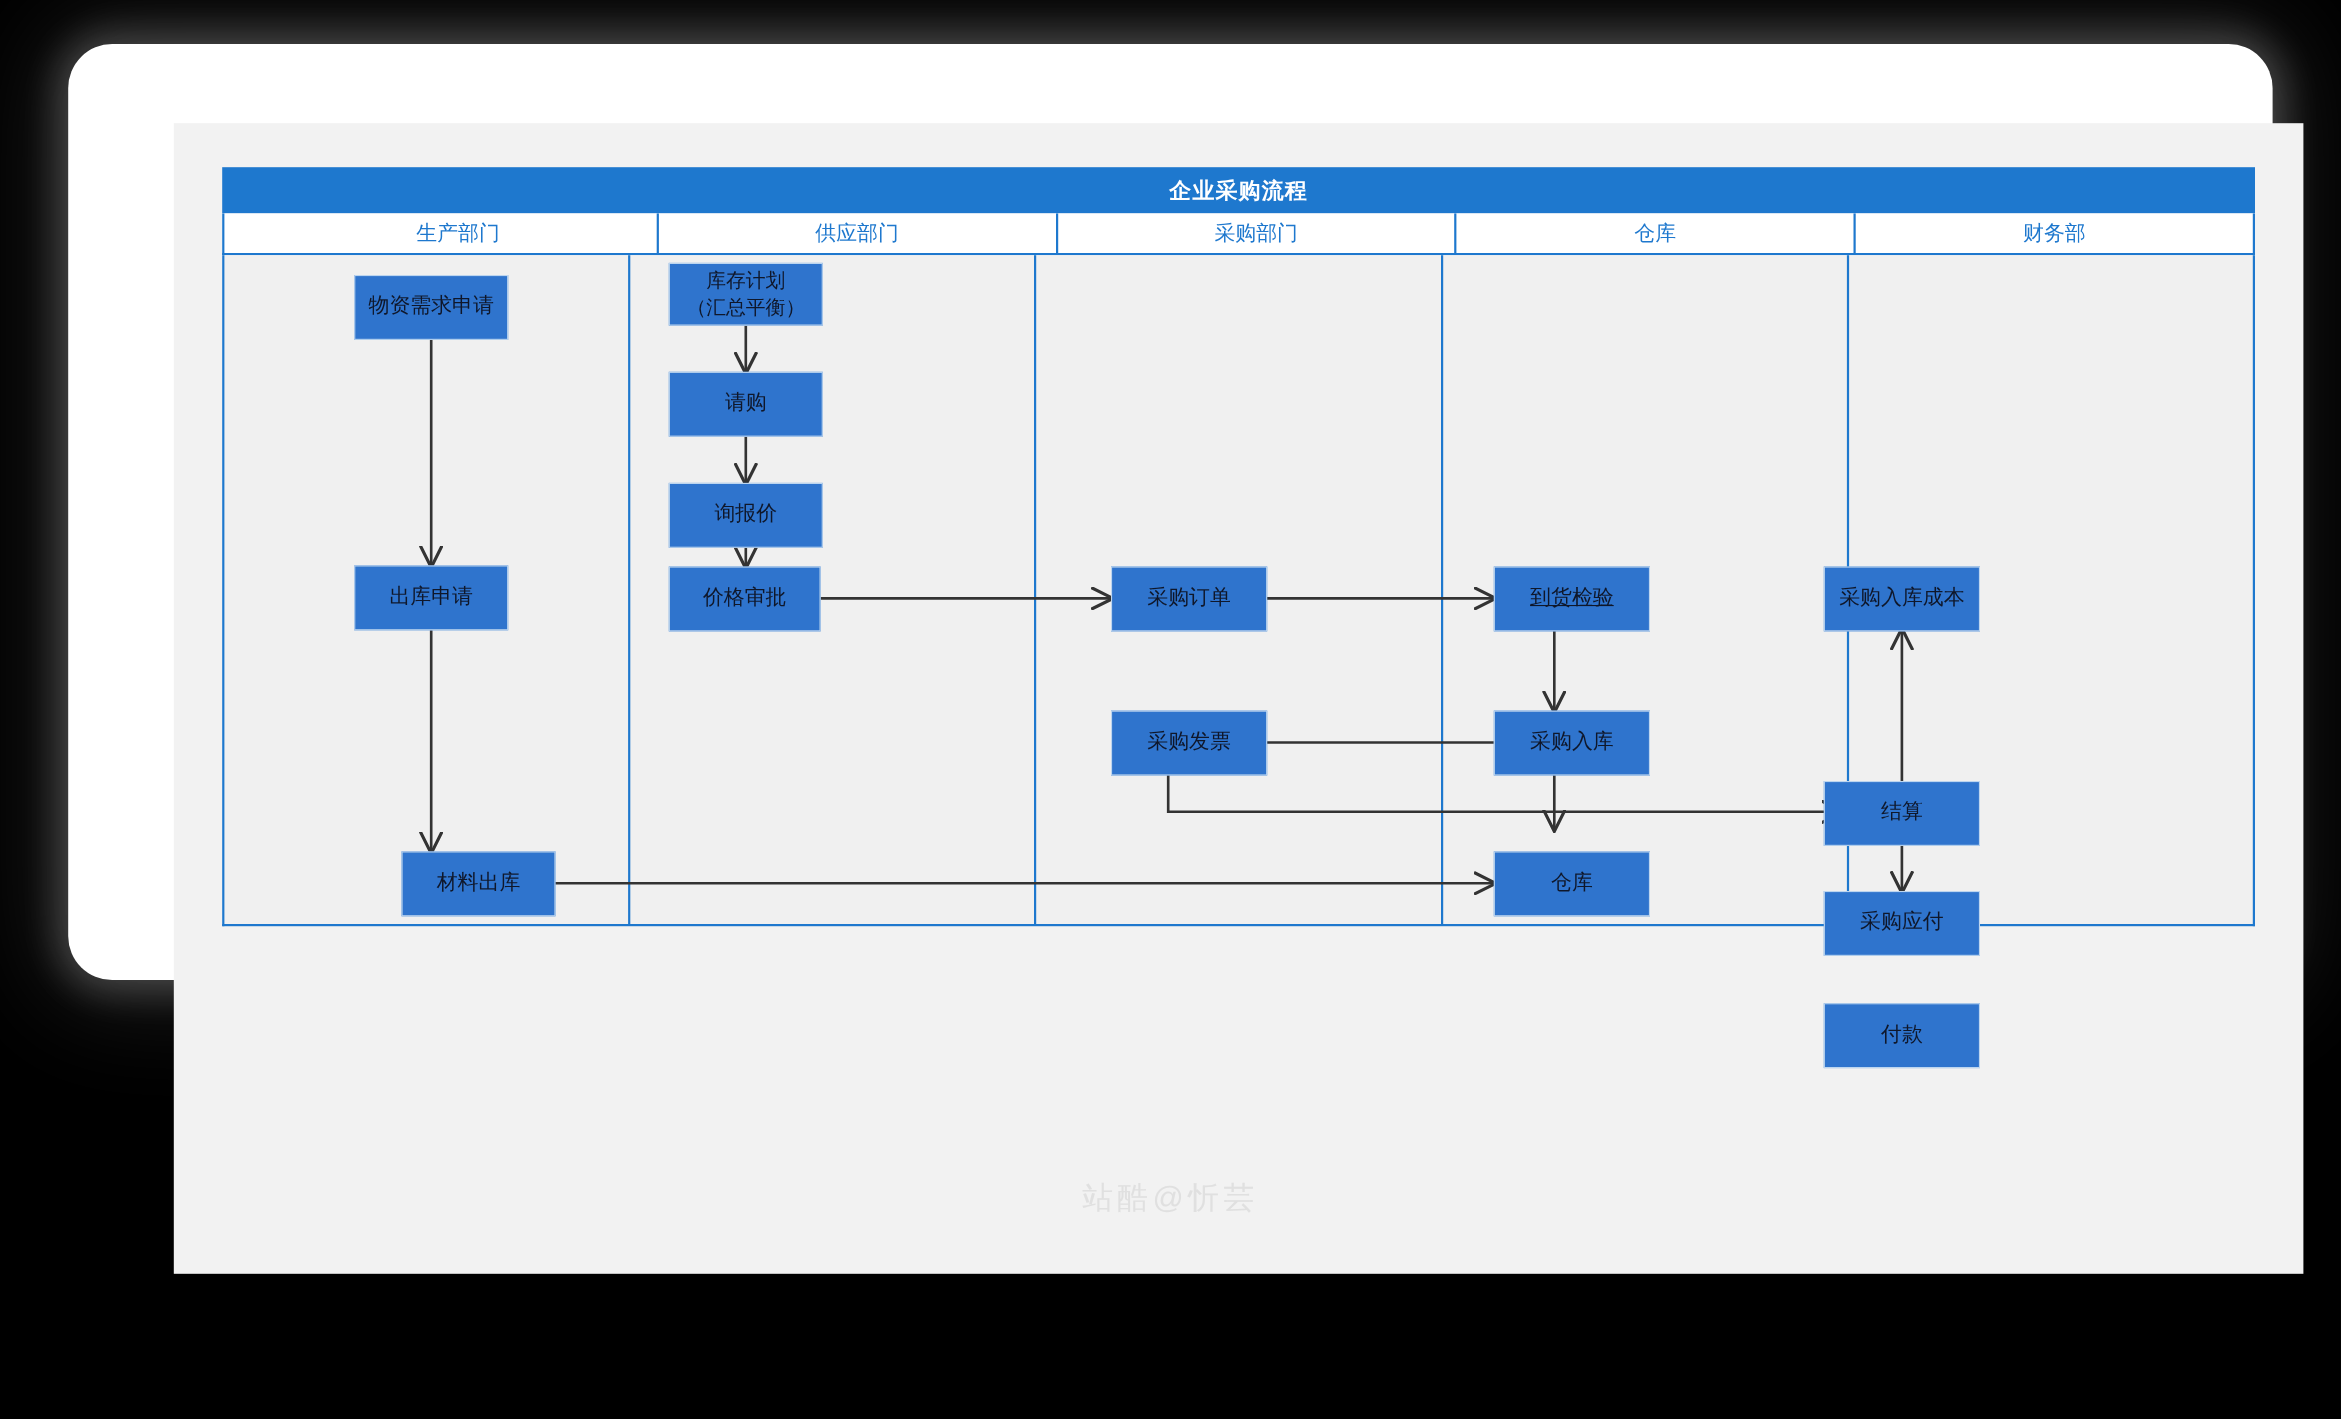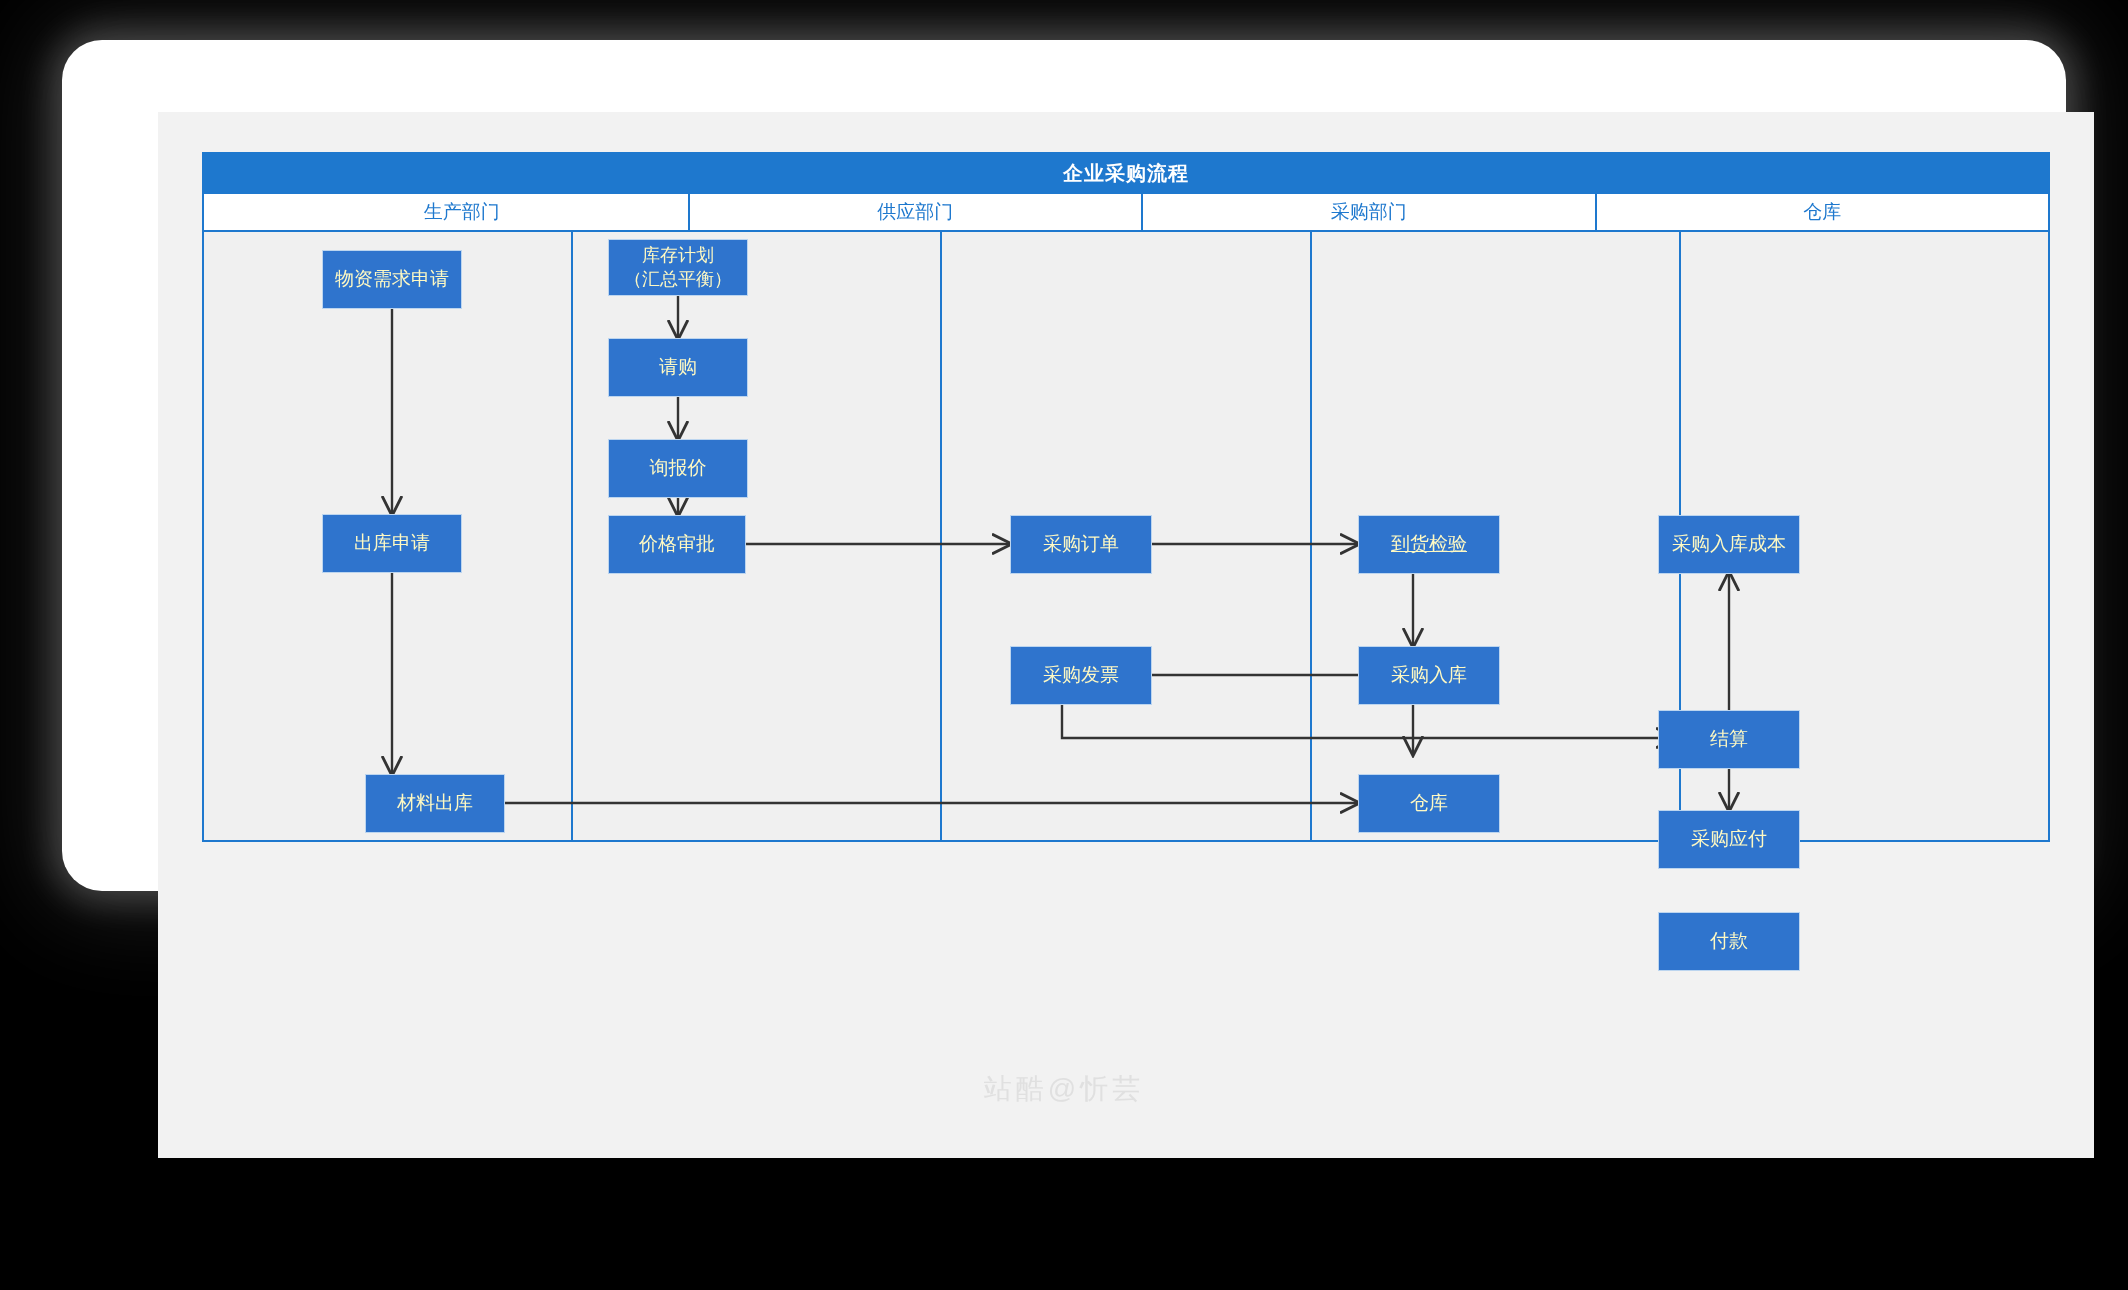--- a/index.html
+++ b/index.html
@@ -123,21 +123,21 @@
     top: 0;
     width: 1848px;
     height: 690px;
     pointer-events: none;
   }
 
   
   .node {
     position: absolute;
     background: #2f74cd;
-    color: #fef9c3;
+    color: #0f172a;
     font-size: 19px;
     line-height: 1.28;
     text-align: center;
     display: flex;
     align-items: center;
     justify-content: center;
     box-sizing: border-box;
     border: 1px solid #bcd5ef;
     white-space: pre-line;
   }
@@ -164,20 +164,21 @@
 
     <div id="diagram">
 
       <div class="title-bar">企业采购流程</div>
 
       <div class="lane-headers">
         <div class="lane-header">生产部门</div>
         <div class="lane-header">供应部门</div>
         <div class="lane-header">采购部门</div>
         <div class="lane-header">仓库</div>
+        <div class="lane-header">财务部</div>
       </div>
 
       <div class="lane-body">
         <div class="lane-col"></div>
         <div class="lane-col"></div>
         <div class="lane-col"></div>
         <div class="lane-col"></div>
         <div class="lane-col"></div>
       </div>
 

